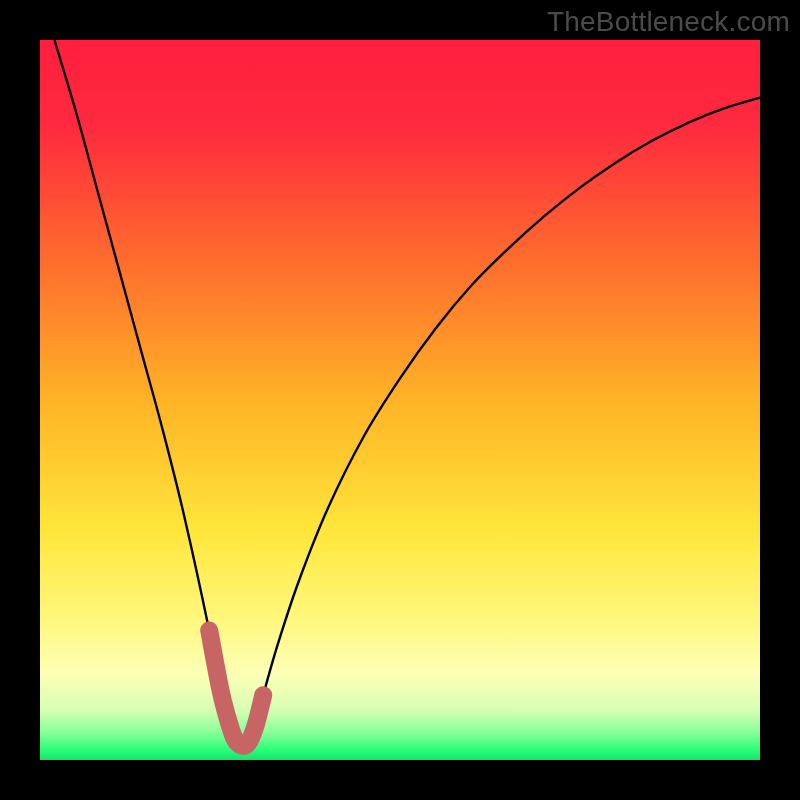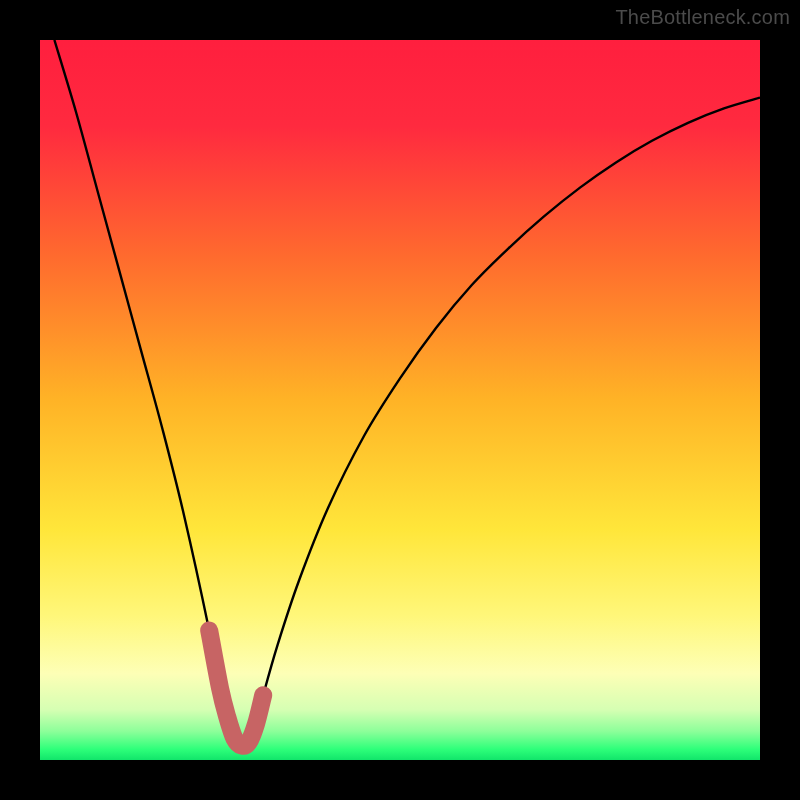--- a/index.html
+++ b/index.html
@@ -36,21 +36,21 @@
     left: 0; top: 0;
     width: 720px;
     height: 720px;
     pointer-events: none;
   }
   .watermark {
     position: absolute;
     top: 6px;
     right: 10px;
     color: #4b4b4b;
-    font-size: 20px;
+    font-size: 28px;
     font-weight: 500;
     letter-spacing: 0.2px;
   }
 </style>
 </head>
 <body>
 
 <div class="frame">
 
   <div class="watermark">TheBottleneck.com</div>

